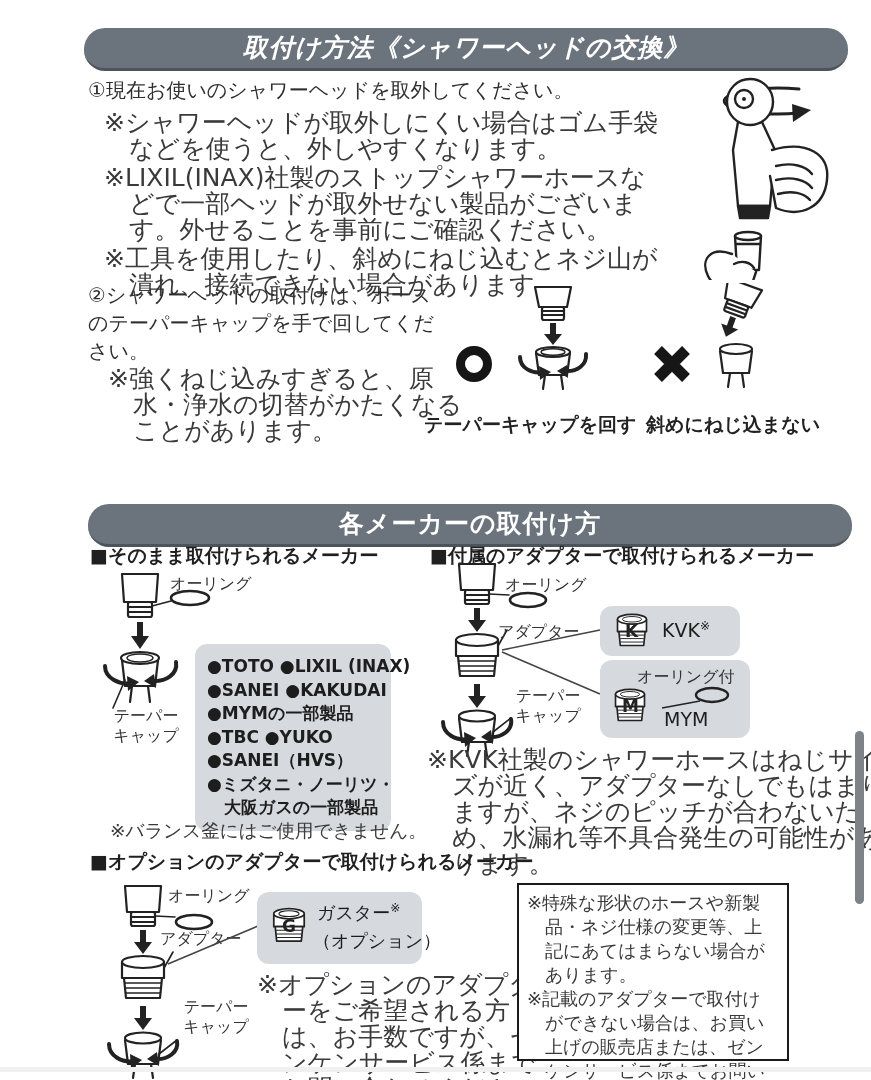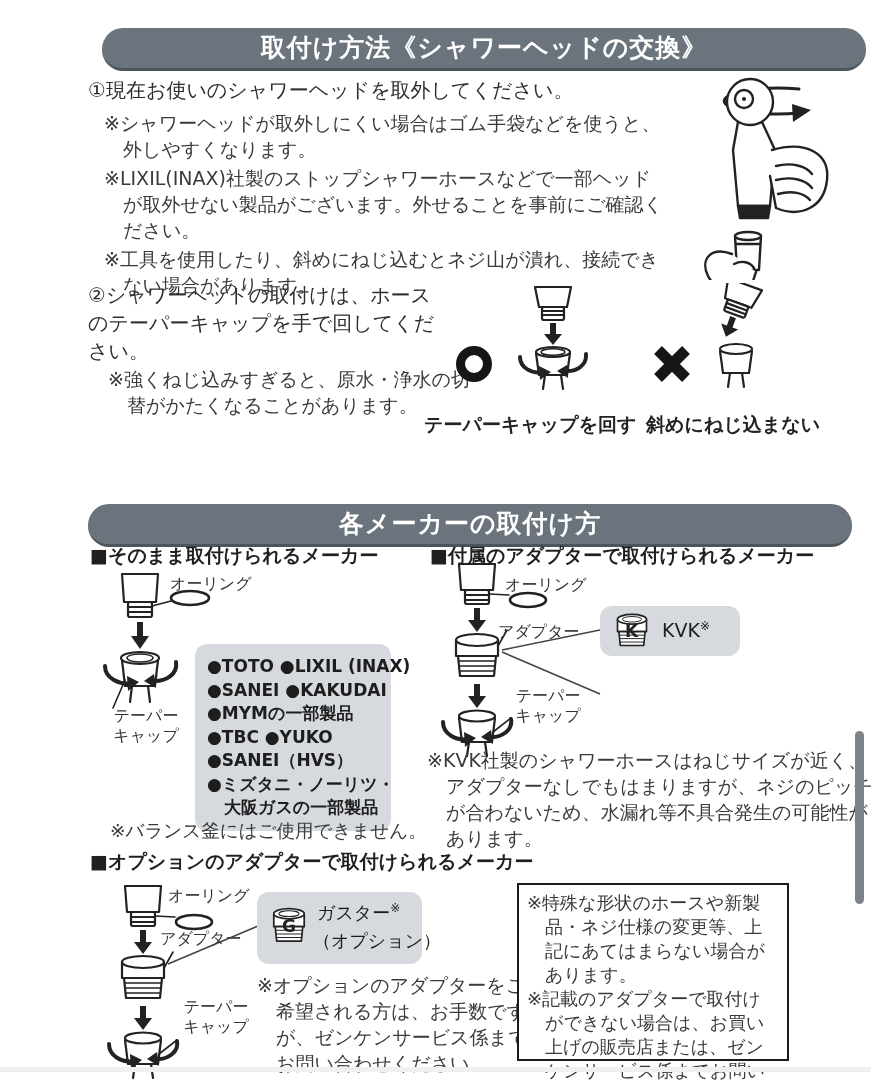--- a/index.html
+++ b/index.html
@@ -3,21 +3,21 @@
 <meta charset="utf-8">
 <style>
   html,body{margin:0;padding:0;background:#ffffff;}
   #screen{position:relative;width:871px;height:1080px;background:#ffffff;overflow:hidden;
           font-family:"DejaVu Sans","Liberation Sans",sans-serif;color:#333;}
   .abs{position:absolute;}
   .banner{background:#6b747c;color:#fff;font-weight:bold;font-size:25px;text-align:center;
           height:40px;line-height:40px;border-radius:21px;border-bottom:3px solid #4d555c;
           letter-spacing:1px;}
   .step-title{font-size:20px;line-height:28px;color:#2e2e2e;font-weight:500;}
-  .note{font-size:19px;line-height:26px;color:#3a3a3a;text-indent:-1em;padding-left:1em;}
+  .note{font-size:25px;line-height:26px;color:#3a3a3a;text-indent:-1em;padding-left:1em;}
   .note.mb{margin-bottom:3px;}
   .heading{font-size:19px;font-weight:700;color:#1f1f1f;}
   .caption{font-size:19px;font-weight:600;color:#222;margin-top:12px;}
   .dlabel{font-size:16px;color:#333;white-space:nowrap;}
   .dlabel-wrap{font-size:16px;color:#333;width:68px;text-align:center;word-break:break-all;line-height:20px;}
   .graybox{background:#d6dade;border-radius:12px;}
   .listline{font-size:17px;font-weight:600;line-height:23.5px;color:#1d1d1d;white-space:nowrap;}
   .listline.indent{padding-left:17px;}
   .adp-letter{position:absolute;font-size:17px;font-weight:700;color:#222;}
   .adp-name{font-size:19px;font-weight:500;color:#1d1d1d;white-space:nowrap;}
@@ -27,21 +27,21 @@
   .footer-box .note{font-size:18px;line-height:24px;}
   .scroll-thumb{width:9px;height:173px;border-radius:5px;background:#7e8387;}
   .bottom-strip{background:#f0f0f1;}
   svg{display:block;}
 </style>
 </head>
 <body>
 
 <div id="screen">
 
-  <div class="abs banner" style="left:102px;top:28px;width:764px;">
+  <div class="abs banner" style="left:84px;top:28px;width:764px;font-style:italic;">
     <span>取付け方法《シャワーヘッドの交換》</span>
   </div>
 
   <div class="abs step-title" style="left:88px;top:76px;width:620px;">①現在お使いのシャワーヘッドを取外してください。</div>
 
   <div class="abs" style="left:104px;top:110px;width:562px;">
     <div class="note mb">※シャワーヘッドが取外しにくい場合はゴム手袋などを使うと、外しやすくなります。</div>
     <div class="note mb">※LIXIL(INAX)社製のストップシャワーホースなどで一部ヘッドが取外せない製品がございます。外せることを事前にご確認ください。</div>
     <div class="note">※工具を使用したり、斜めにねじ込むとネジ山が潰れ、接続できない場合があります。</div>
   </div>
@@ -183,20 +183,36 @@
       <ellipse cx="26" cy="12" rx="14" ry="4" stroke-width="1.4"></ellipse>
       <path d="M7 30 L9 50 L43 50 L45 30 Z" fill="#fff"></path>
       <path d="M8 35 L44 35 M9 40 L43 40 M9 45 L43 45" stroke-width="1.4"></path>
     </svg>
     <span class="adp-letter" style="left:25px;top:15px;">K</span>
     <div class="abs adp-name" style="left:62px;top:13px;">
       <span>KVK</span><span class="sup">※</span>
     </div>
   </div>
 
+  <div class="abs graybox" style="left:600px;top:660px;width:150px;height:78px;">
+    <svg class="abs" style="left:0;top:0;" width="150" height="78" viewBox="0 0 150 78" fill="none" stroke="#222">
+      <ellipse cx="112" cy="35" rx="16" ry="7" stroke-width="2.4"></ellipse>
+      <path d="M100 41 L62 48" stroke-width="1.4"></path>
+    </svg>
+    <div class="abs dlabel" style="left:37px;top:7px;">オーリング付</div>
+    <svg class="abs" style="left:10px;top:26px;" width="40" height="40" viewBox="0 0 52 58" fill="none" stroke="#222" stroke-width="2.4" stroke-linejoin="round">
+      <rect x="5" y="12" width="42" height="18" fill="#fff"></rect>
+      <ellipse cx="26" cy="12" rx="21" ry="7" fill="#fff"></ellipse>
+      <ellipse cx="26" cy="12" rx="14" ry="4" stroke-width="1.4"></ellipse>
+      <path d="M7 30 L9 50 L43 50 L45 30 Z" fill="#fff"></path>
+      <path d="M8 35 L44 35 M9 40 L43 40 M9 45 L43 45" stroke-width="1.4"></path>
+    </svg>
+    <span class="adp-letter" style="left:22px;top:36px;">M</span>
+    <div class="abs adp-name" style="left:64px;top:48px;">MYM</div>
+  </div>
 
   <div class="abs note" style="left:427px;top:747px;width:440px;">※KVK社製のシャワーホースはねじサイズが近く、アダプターなしでもはまりますが、ネジのピッチが合わないため、水漏れ等不具合発生の可能性があります。</div>
 
   <div class="abs heading" style="left:90px;top:849px;">■オプションのアダプターで取付けられるメーカー</div>
 
   <svg class="abs" style="left:103px;top:884px;" width="140" height="200" viewBox="0 0 140 200" fill="none" stroke="#222" stroke-width="2.2" stroke-linecap="round" stroke-linejoin="round">
     <path d="M22 2 L58 2 L56 28 L24 28 Z" fill="#fff"></path>
     <rect x="28" y="28" width="24" height="14" rx="2" fill="#fff"></rect>
     <path d="M29 33 L51 33 M29 38 L51 38"></path>
     <path d="M52 32 L72 33" stroke-width="1.6"></path>

